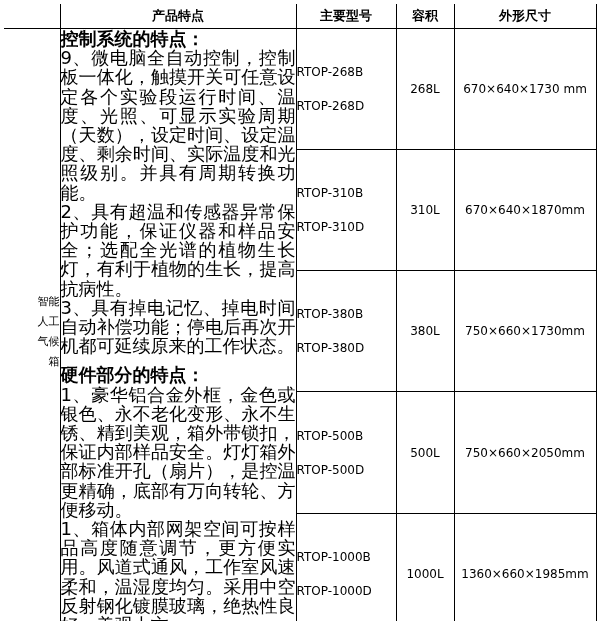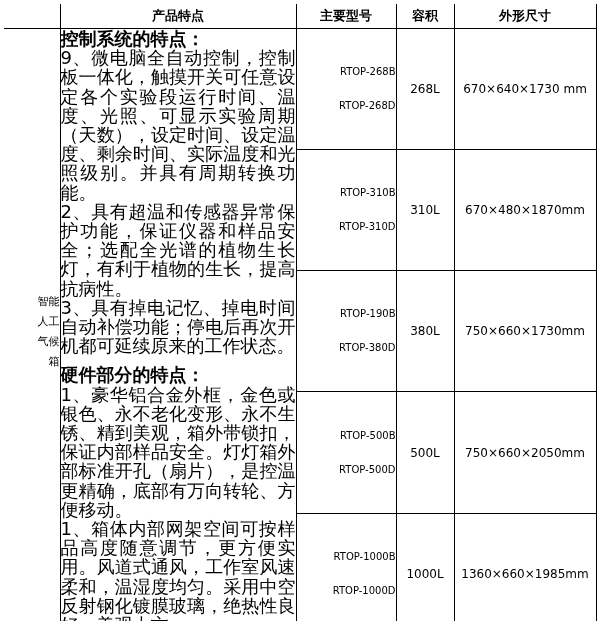--- a/index.html
+++ b/index.html
@@ -68,22 +68,22 @@
   }
   .feat-para {
     display: block;
     text-align: justify;
   }
   .feat-gap {
     display: block;
     height: 10px;
   }
   .model-cell {
-    text-align: right;
-    font-size: 10px;
+    text-align: left;
+    font-size: 12px;
     line-height: 34px;
   }
   .model-cell .m {
     display: block;
   }
   .vol-cell, .dim-cell {
     text-align: center;
     font-size: 12px;
   }
 </style>
@@ -132,26 +132,26 @@
         <td class="vol-cell">268L</td>
         <td class="dim-cell">670×640×1730 mm</td>
       </tr>
 
       <tr>
         <td class="model-cell">
           <span class="m">RTOP-310B</span>
           <span class="m">RTOP-310D</span>
         </td>
         <td class="vol-cell">310L</td>
-        <td class="dim-cell">670×480×1870mm</td>
+        <td class="dim-cell">670×640×1870mm</td>
       </tr>
 
       <tr>
         <td class="model-cell">
-          <span class="m">RTOP-190B</span>
+          <span class="m">RTOP-380B</span>
           <span class="m">RTOP-380D</span>
         </td>
         <td class="vol-cell">380L</td>
         <td class="dim-cell">750×660×1730mm</td>
       </tr>
 
       <tr>
         <td class="model-cell">
           <span class="m">RTOP-500B</span>
           <span class="m">RTOP-500D</span>

